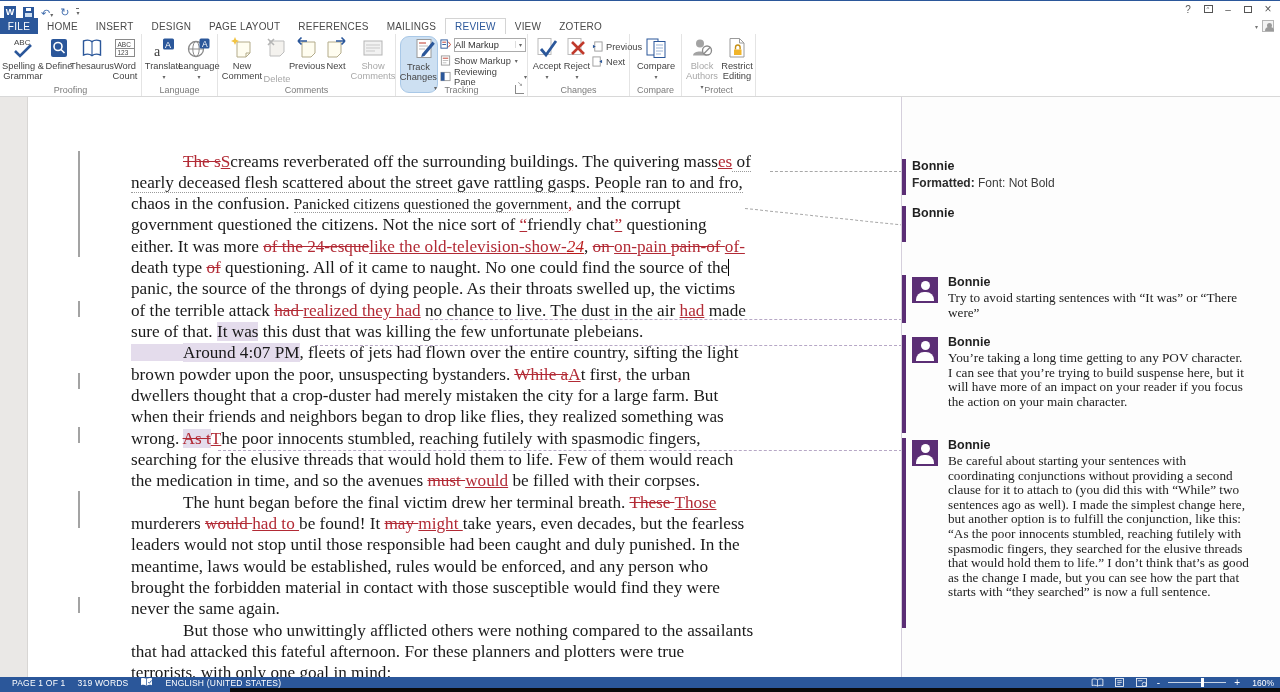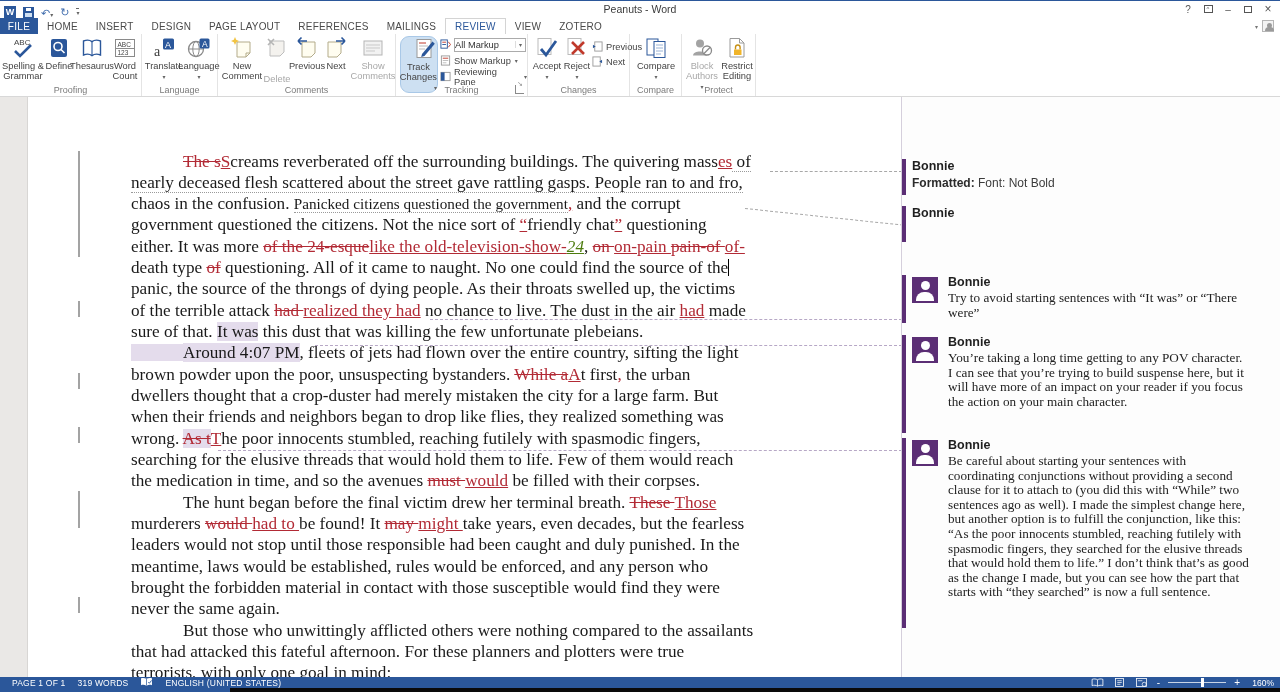--- a/index.html
+++ b/index.html
@@ -63,21 +63,21 @@
   #page { position:absolute; top:0; left:28px; width:873px; height:580px; background:#fff; }
   #markup-sep { position:absolute; top:0; left:901px; width:1px; height:580px; background:#d5cfdc; }
   #markuparea { position:absolute; top:0; left:902px; width:378px; height:580px; background:#fdfdfd; }
 
   #doctext { position:absolute; top:53.5px; left:103px; width:700px; font-family:"Liberation Serif", serif;
     font-size:17.2px; line-height:21.33px; color:#1a1a1a; white-space:pre; }
   .para { text-indent:52px; }
   .para.noind { text-indent:0;font-family:Liberation Serif, serif; }
   .r-d   { color:#b22a35; text-decoration:line-through; }
   .r-i   { color:#b22a35; text-decoration:underline; }
-  .r-ii  { color:#4d7c0f; text-decoration:underline; font-style:italic; }
+  .r-ii  { color:#b91c1c; text-decoration:underline; font-style:italic; }
   .r-hl  { background:#e4dcec; }
   .r-dhl { background:#e4dcec; color:#b22a35; text-decoration:line-through; }
   .r-fmt   { border-bottom:1px dotted #9a9a9a; }
   .r-fmt12 { border-bottom:1px dotted #9a9a9a; font-size:15.2px; }
   .r-cursor { display:inline-block; width:1px; height:17px; background:#000; vertical-align:-3px; }
   .r-hlsp { display:inline-block; width:52px; height:17px; background:#e4dcec; vertical-align:-3px; }
   .chbar { position:absolute; left:78px; width:2px; background:#a3a3a3; }
   .conn { position:absolute; height:0; transform-origin:left center; }
   .conn.gray { border-top:1px dashed #a8a8a8; }
   .conn.purple { border-top:1px dashed #b7a8c6; }
@@ -115,21 +115,20 @@
 <div id="app">
 
   <div id="titlebar">
     <div class="qat">
       <span class="word-logo">W</span>
       <span class="floppy"></span>
       <span><span class="qat-glyph">↶</span><span class="qat-caret">▾</span></span>
       <span class="qat-glyph">↻</span>
       <span class="qat-caret" style="border-top:1px solid #666;">▾</span>
     </div>
-    <div id="win-title">Peanuts - Word</div>
     <div class="winctrls">
       <span class="winbtn">?</span>
       <span class="winbtn">
           <span class="ribdisp">^</span>
         </span>
       <span class="winbtn">–</span>
       <span class="winbtn">
           <span class="rest-box"></span>
         </span>
       <span class="winbtn" style="font-size:12px;">×</span>

